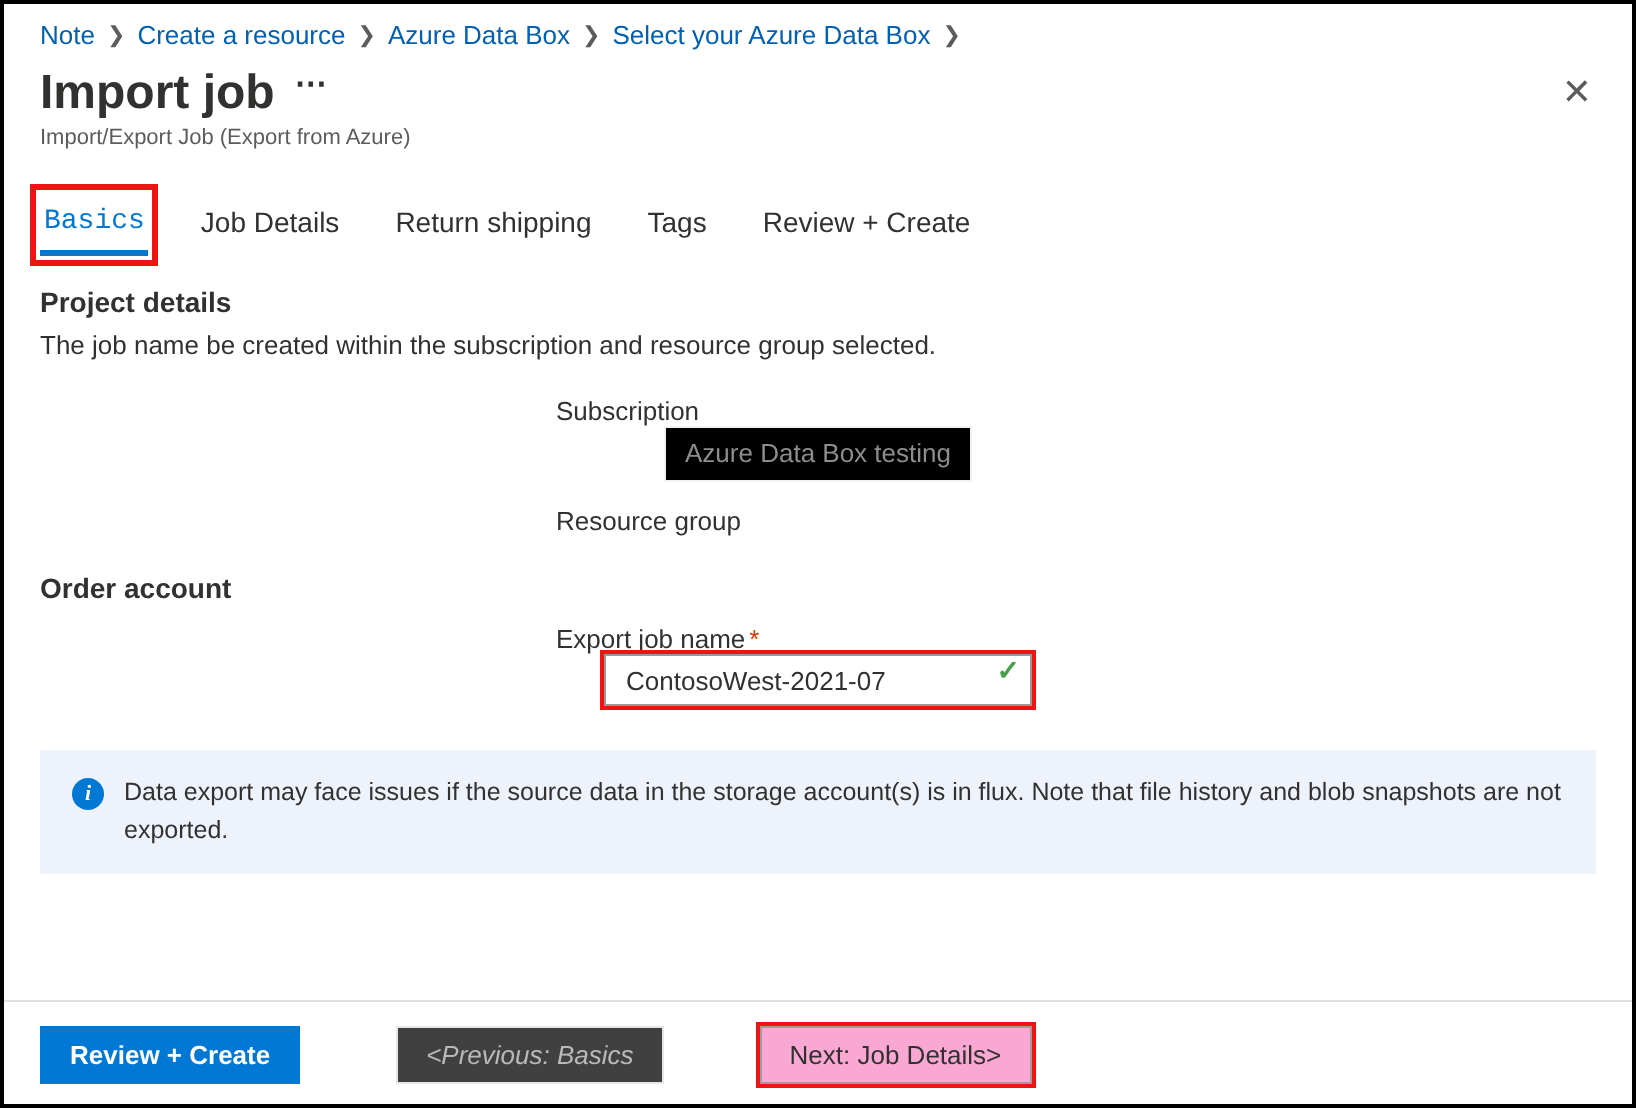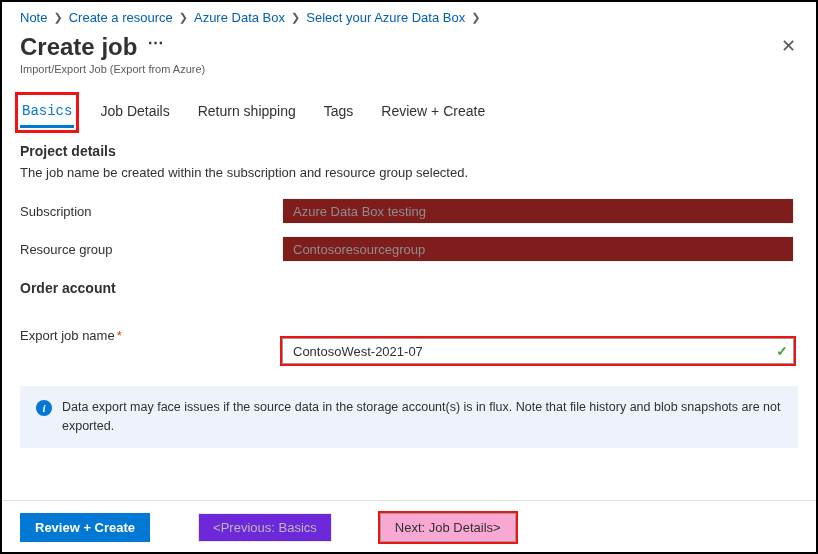--- a/index.html
+++ b/index.html
@@ -86,46 +86,45 @@
     margin: 4px 0 6px 0;
   }
   .section-desc {
     font-size: 13px;
     margin: 0 0 18px 0;
   }
   .form-row {
     display: flex;
     align-items: center;
     margin-bottom: 12px;
+    flex-direction: column;
   }
   .form-row .label {
     width: 262px;
     font-size: 13px;
     color: #323130;
     flex-shrink: 0;
   }
   .req { color: #d83b01; margin-left: 2px; }
   .ro-field {
     flex: 1;
-    background: #7f1d1d;
+    background: #000000;
     color: #8d8d8d;
     font-size: 13px;
     padding: 5px 10px;
     border: 1px solid #f2f2f2;
     height: 26px;
     line-height: 16px;
     max-width: 512px;
   }
   .text-input-wrap {
     flex: 1;
     max-width: 512px;
     position: relative;
     display: flex;
-    align-items: center;
-    margin-top: 32px;
   }
   .text-input {
     width: 100%;
     font-size: 13px;
     padding: 4px 26px 4px 10px;
     border: 1px solid #999;
     height: 26px;
     color: #323130;
     font-family: inherit;
   }
@@ -185,23 +184,24 @@
     font-family: inherit;
   }
   .btn.primary {
     background: #0078d4;
     border-color: #0078d4;
     color: #fff;
     font-weight: 600;
   }
   .btn.disabled {
     color: #b9b9b9;
-    background: #6d28d9;
+    background: #404040;
     border-color: #e6e6e6;
     cursor: default;
+    font-style: italic;
   }
   .btn.next {
     color: #323130;
     border-color: #9c9c9c;
   }
 </style>
 </head>
 <body>
 
 <div class="frame">
@@ -213,21 +213,21 @@
     <span class="sep">❯</span>
     <a>Azure Data Box</a>
     <span class="sep">❯</span>
     <a>Select your Azure Data Box</a>
     <span class="sep">❯</span>
   </nav>
 
   <div class="header-row">
     <div class="title-block">
       <h1>
-        <span>Create job</span>
+        <span>Import job</span>
         <span class="ellipsis">⋯</span>
       </h1>
       <div class="subtitle">Import/Export Job (Export from Azure)</div>
     </div>
     <div class="close-x">✕</div>
   </div>
 
   <div class="tabs">
     <div class="tab active hl-red">Basics</div>
     <div class="tab">Job Details</div>
@@ -238,21 +238,20 @@
 
   <div class="section-h">Project details</div>
   <p class="section-desc">The job name be created within the subscription and resource group selected.</p>
 
   <div class="form-row">
     <div class="label">Subscription</div>
     <div class="ro-field">Azure Data Box testing</div>
   </div>
   <div class="form-row">
     <div class="label">Resource group</div>
-    <div class="ro-field">Contosoresourcegroup</div>
   </div>
 
   <div class="section-h" style="margin-top:18px">Order account</div>
 
   <div class="form-row" style="margin-top:10px">
     <div class="label">
       <span>Export job name</span><span class="req">*</span>
     </div>
     <div class="text-input-wrap hl-red-tight">
       <input type="text" class="text-input" value="ContosoWest-2021-07" style="">

